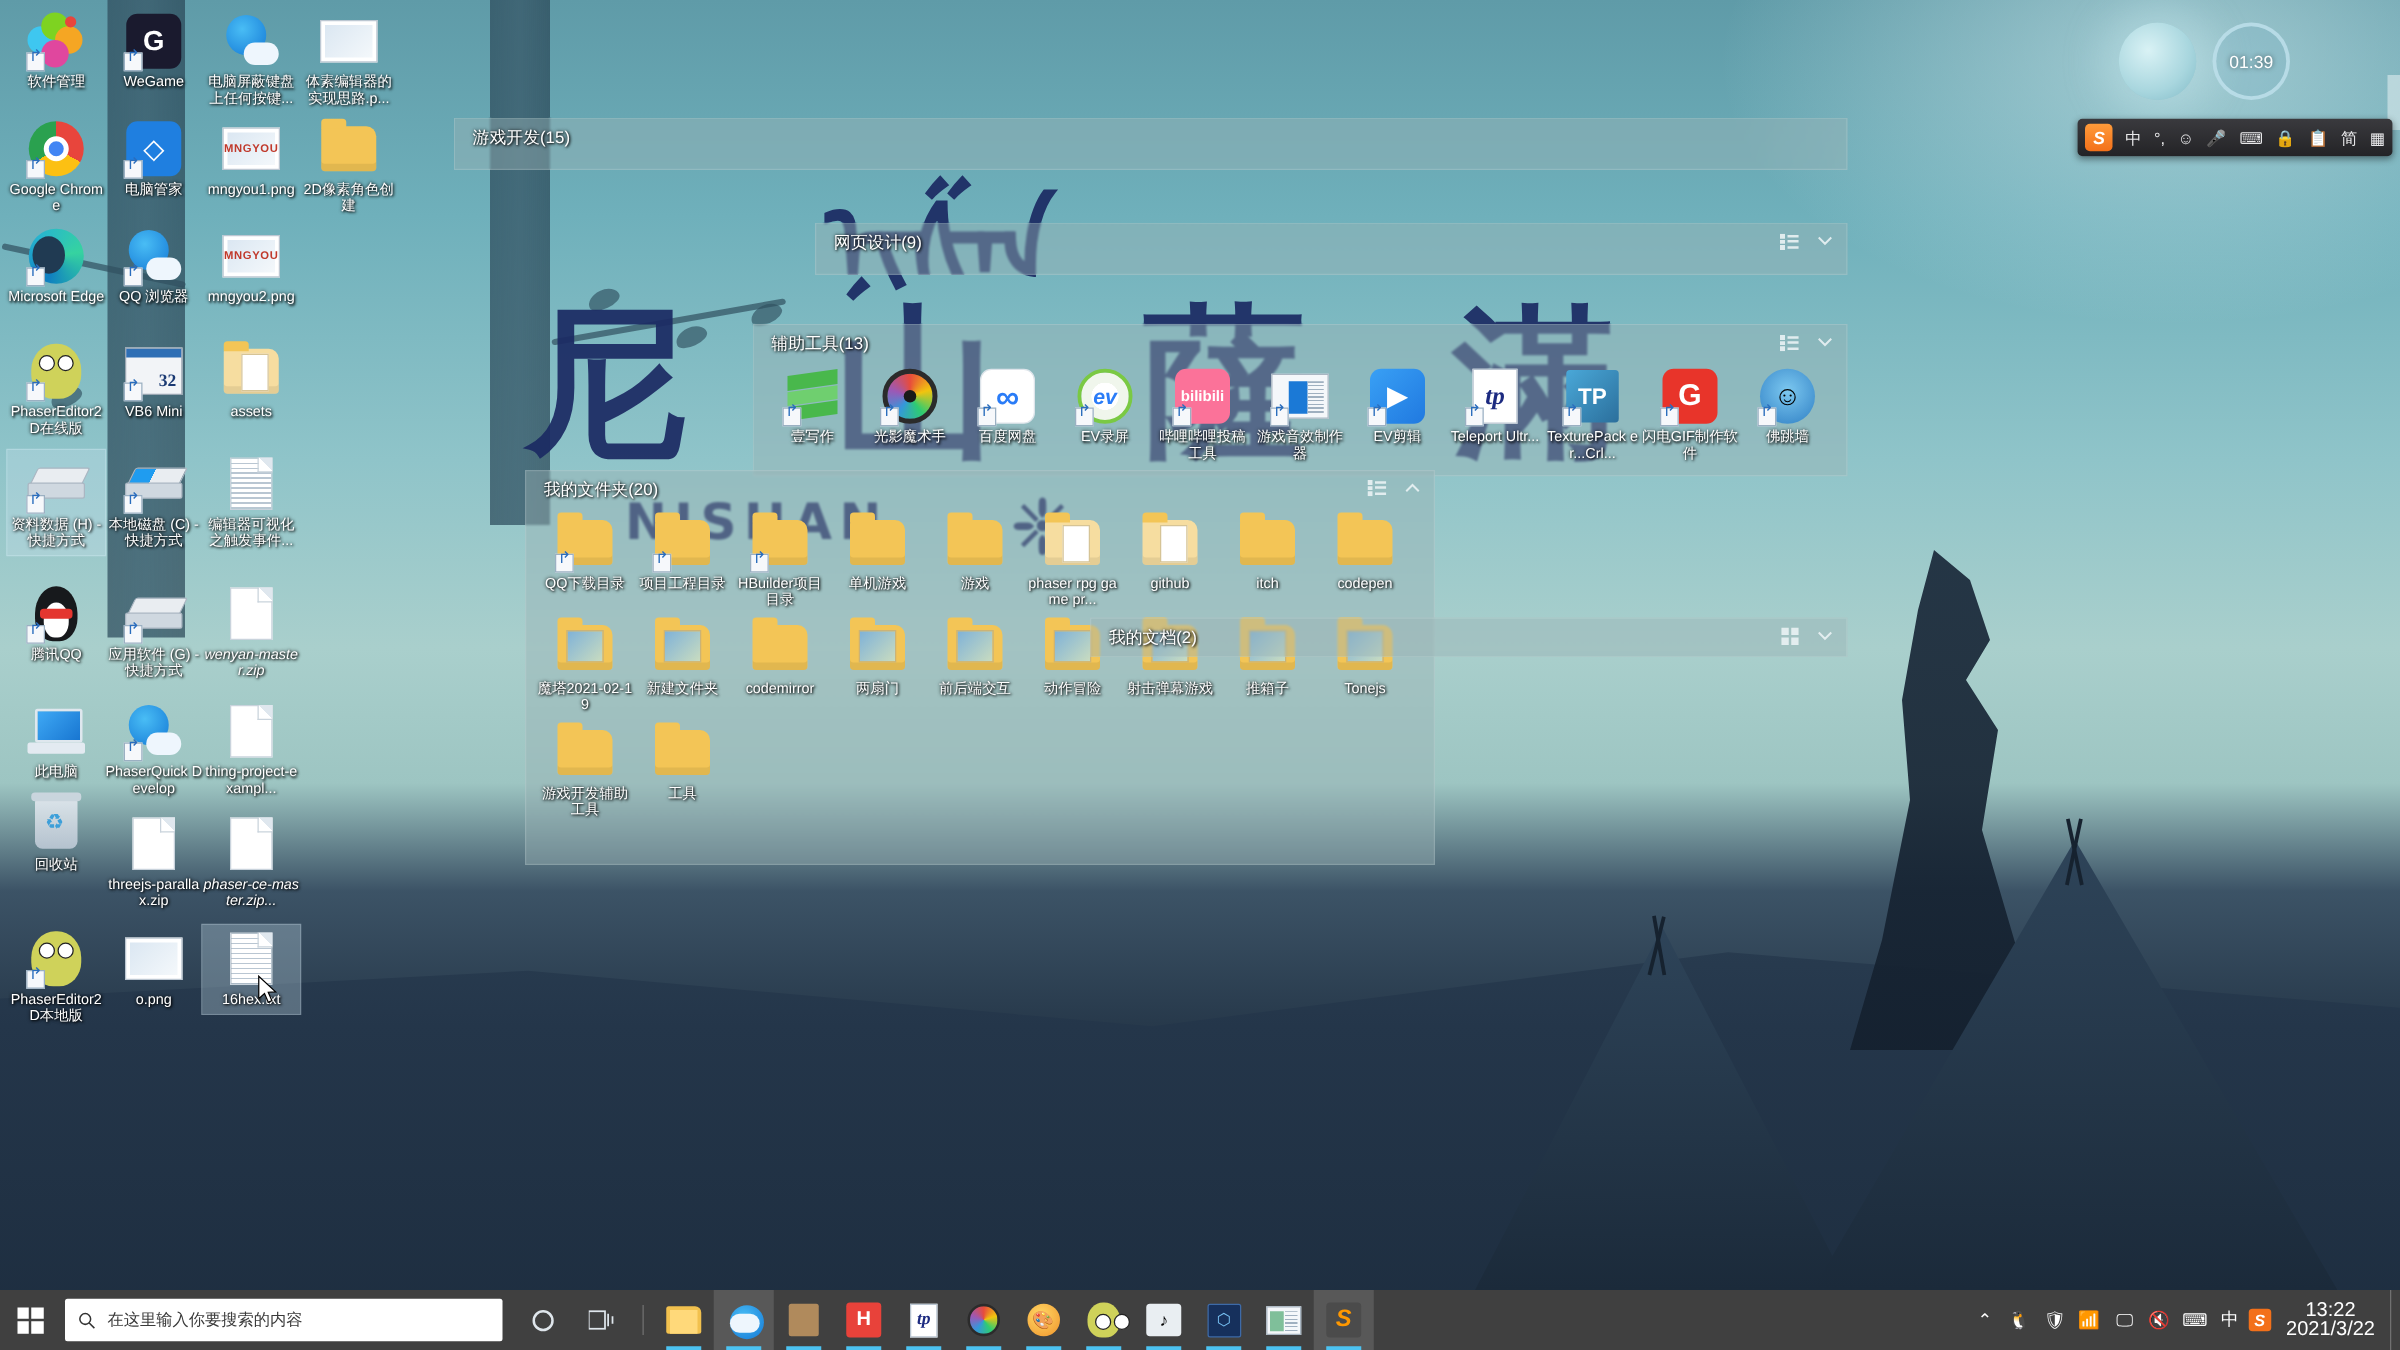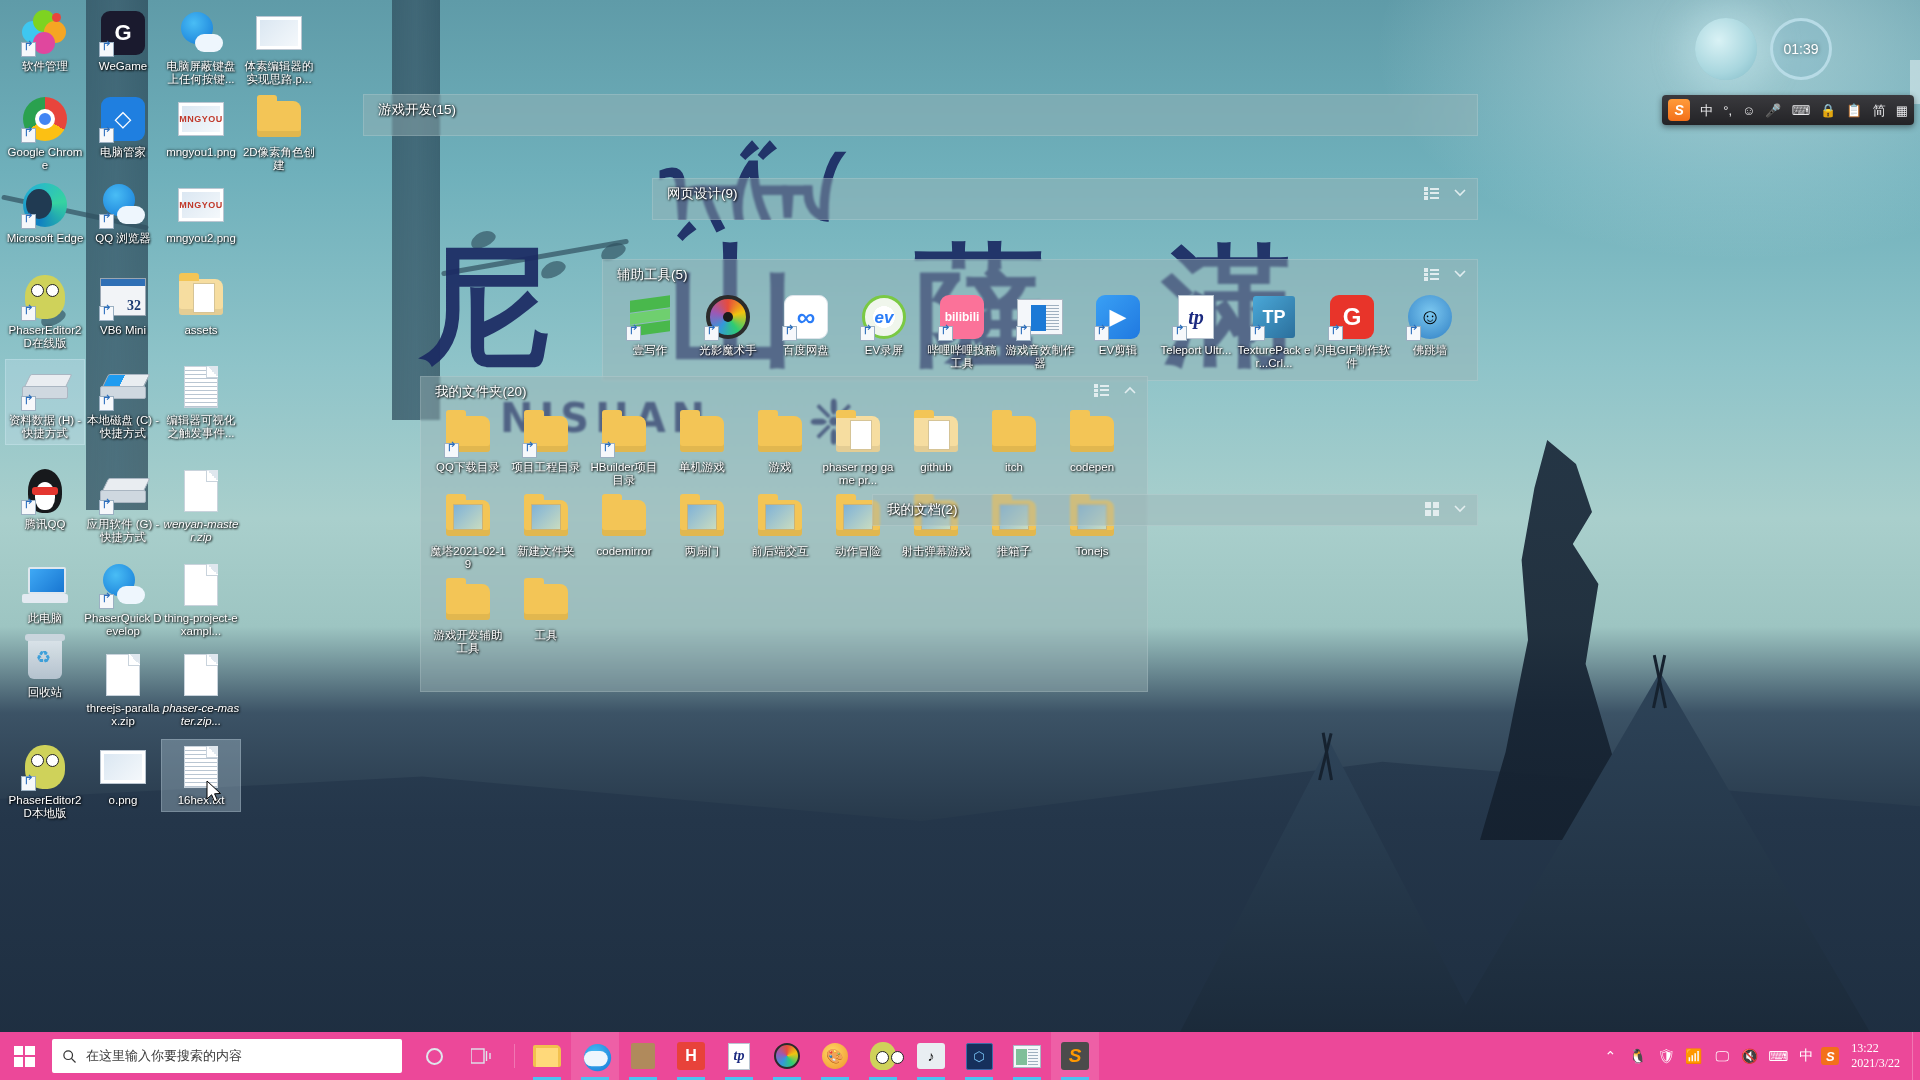--- a/index.html
+++ b/index.html
@@ -175,38 +175,38 @@
   }
   .fence-tools { position:absolute; right:10px; top:7px; display:flex; gap:14px; align-items:center; }
   .fence-tools .ft { color:#e9f2f4; opacity:.9; cursor:pointer; line-height:1; }
   .fence-body { position:absolute; left:0; right:0; top:26px; bottom:0; padding:4px 8px; }
   .fence-grid { display:flex; flex-wrap:wrap; }
   .fence .dicon { position:static; }
 
   
   #taskbar {
     position:absolute; left:0; right:0; bottom:0; height:48px; z-index:40;
-    background:#ec4899; display:flex; align-items:center;
+    background:#404040; display:flex; align-items:center;
   }
   #start-button { width:48px; height:48px; display:flex; align-items:center; justify-content:center; cursor:pointer; }
   .winlogo { width:21px; height:21px; display:grid; grid-template-columns:1fr 1fr; grid-template-rows:1fr 1fr; gap:2.5px; }
   .winlogo i { background:#fff; display:block; }
   #search-box {
     width:350px; height:34px; margin-left:4px; background:#fff; border-radius:2px;
     display:flex; align-items:center; padding:0 10px; gap:9px; cursor:text;
   }
   #search-box .txt { font-size:13px; color:#3a3a3a; }
   .tb-icons { display:flex; align-items:center; height:48px; margin-left:8px; }
   .tb-btn { width:48px; height:48px; display:flex; align-items:center; justify-content:center; position:relative; cursor:pointer; }
   .tb-btn.active { background:rgba(255,255,255,.13); }
   .tb-btn.running::after { content:""; position:absolute; left:10px; right:10px; bottom:0; height:3px; background:#4cc2f1; }
   .tb-sep { width:1px; height:24px; background:rgba(255,255,255,.25); margin:0 8px; }
   .tray { margin-left:auto; display:flex; align-items:center; height:48px; padding-right:4px; gap:2px; }
   .tray-ic { width:26px; height:48px; display:flex; align-items:center; justify-content:center; color:#fff; font-size:14px; cursor:pointer; }
-  #clock { color:#fff; font-size:12px; line-height:15px; text-align:left; padding:0 12px 0 8px; cursor:pointer;font-family:Liberation Serif, serif; }
+  #clock { color:#fff; font-size:16px; line-height:15px; text-align:center; padding:0 12px 0 8px; cursor:pointer; }
   #show-desktop { width:8px; height:48px; border-left:1px solid rgba(255,255,255,.25); cursor:pointer; }
 
   
   #ime-bar {
     position:absolute; right:6px; top:95px; height:30px; z-index:30;
     background: linear-gradient(180deg,#3a3a3e,#232326); border-radius:4px;
     display:flex; align-items:center; padding:0 6px; gap:10px;
     box-shadow: 0 2px 6px rgba(0,0,0,.45);
   }
   #ime-bar .ime-it { color:#e8e8ea; font-size:13px; line-height:1; cursor:pointer; display:flex; align-items:center; }
@@ -489,21 +489,21 @@
             <rect x="6" y="5" width="9" height="2" fill="#eaf2f4"></rect>
             <rect x="6" y="10" width="9" height="2" fill="#eaf2f4"></rect>
           </svg></span>
         <span class="ft"><svg width="14" height="14" viewBox="0 0 14 14">
             <polyline points="2,4 7,9 12,4" fill="none" stroke="#eaf2f4" stroke-width="1.6"></polyline>
             <polyline points="2,9 7,4 12,9" fill="none" stroke="#eaf2f4" stroke-width="0"></polyline>
           </svg></span>
       </div>
     </div>
     <div class="fence" style="left: 602px; top: 259px; width: 876px; height: 122px;">
-      <div class="fence-title">辅助工具(5)</div>
+      <div class="fence-title">辅助工具(13)</div>
       <div class="fence-tools">
         <span class="ft"><svg width="15" height="13" viewBox="0 0 15 13">
             <rect x="0" y="0" width="4" height="4" fill="#eaf2f4"></rect>
             <rect x="0" y="5" width="4" height="3" fill="#eaf2f4"></rect>
             <rect x="0" y="9" width="4" height="4" fill="#eaf2f4"></rect>
             <rect x="6" y="1" width="9" height="2" fill="#eaf2f4"></rect>
             <rect x="6" y="5" width="9" height="2" fill="#eaf2f4"></rect>
             <rect x="6" y="10" width="9" height="2" fill="#eaf2f4"></rect>
           </svg></span>
         <span class="ft"><svg width="14" height="14" viewBox="0 0 14 14">

